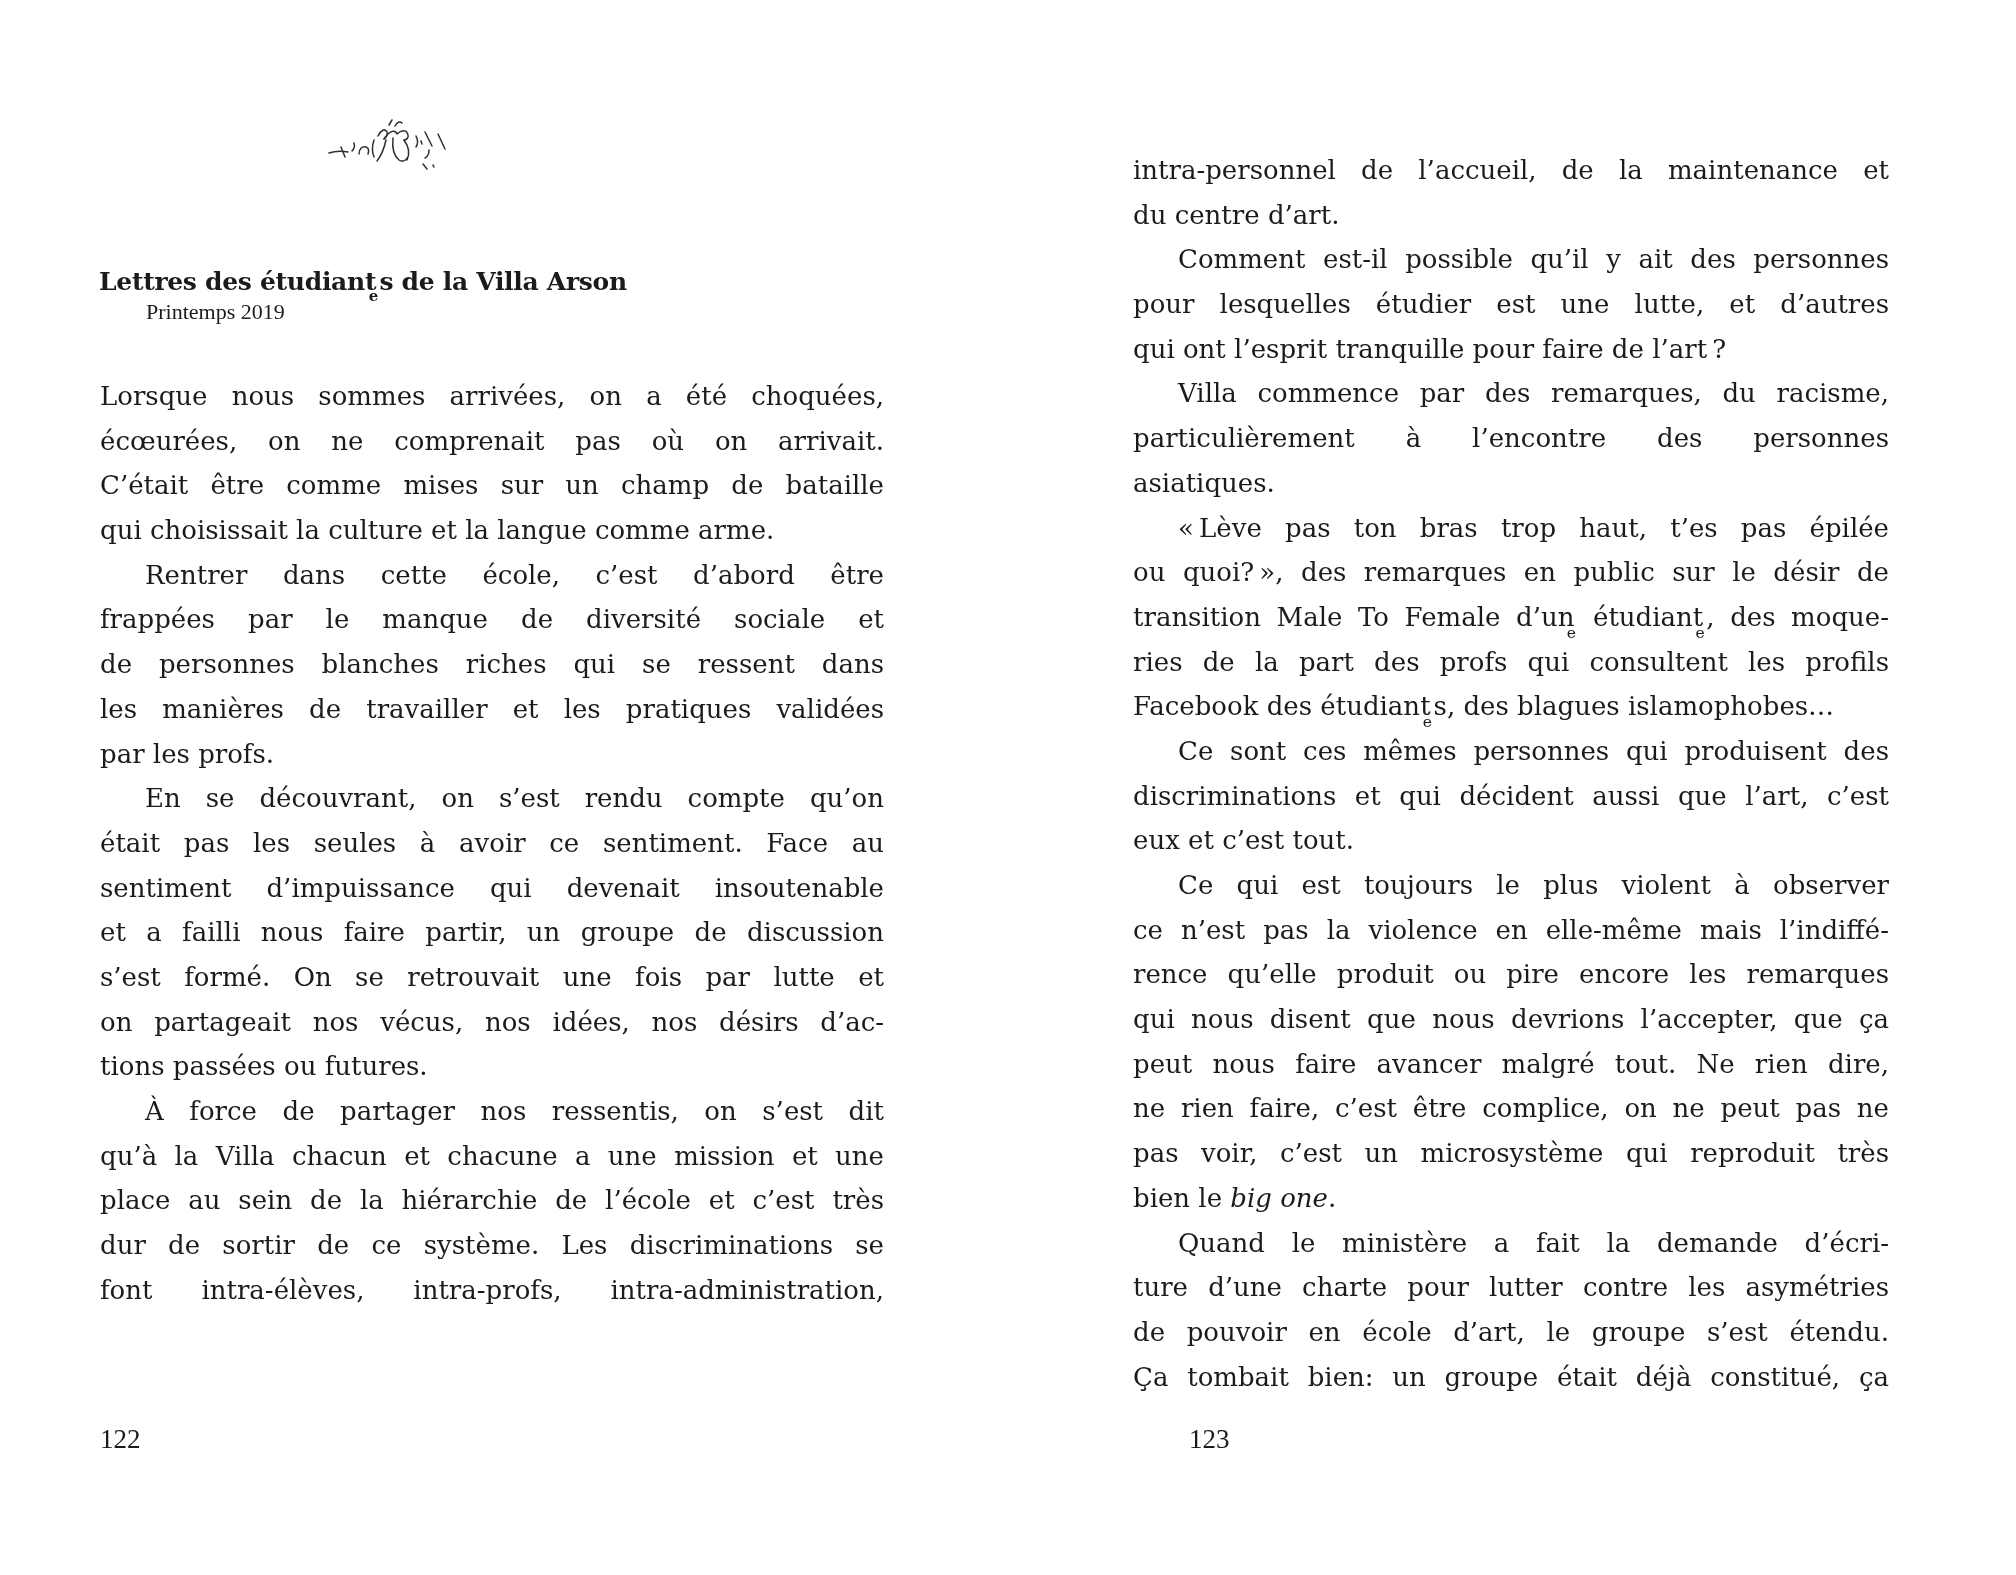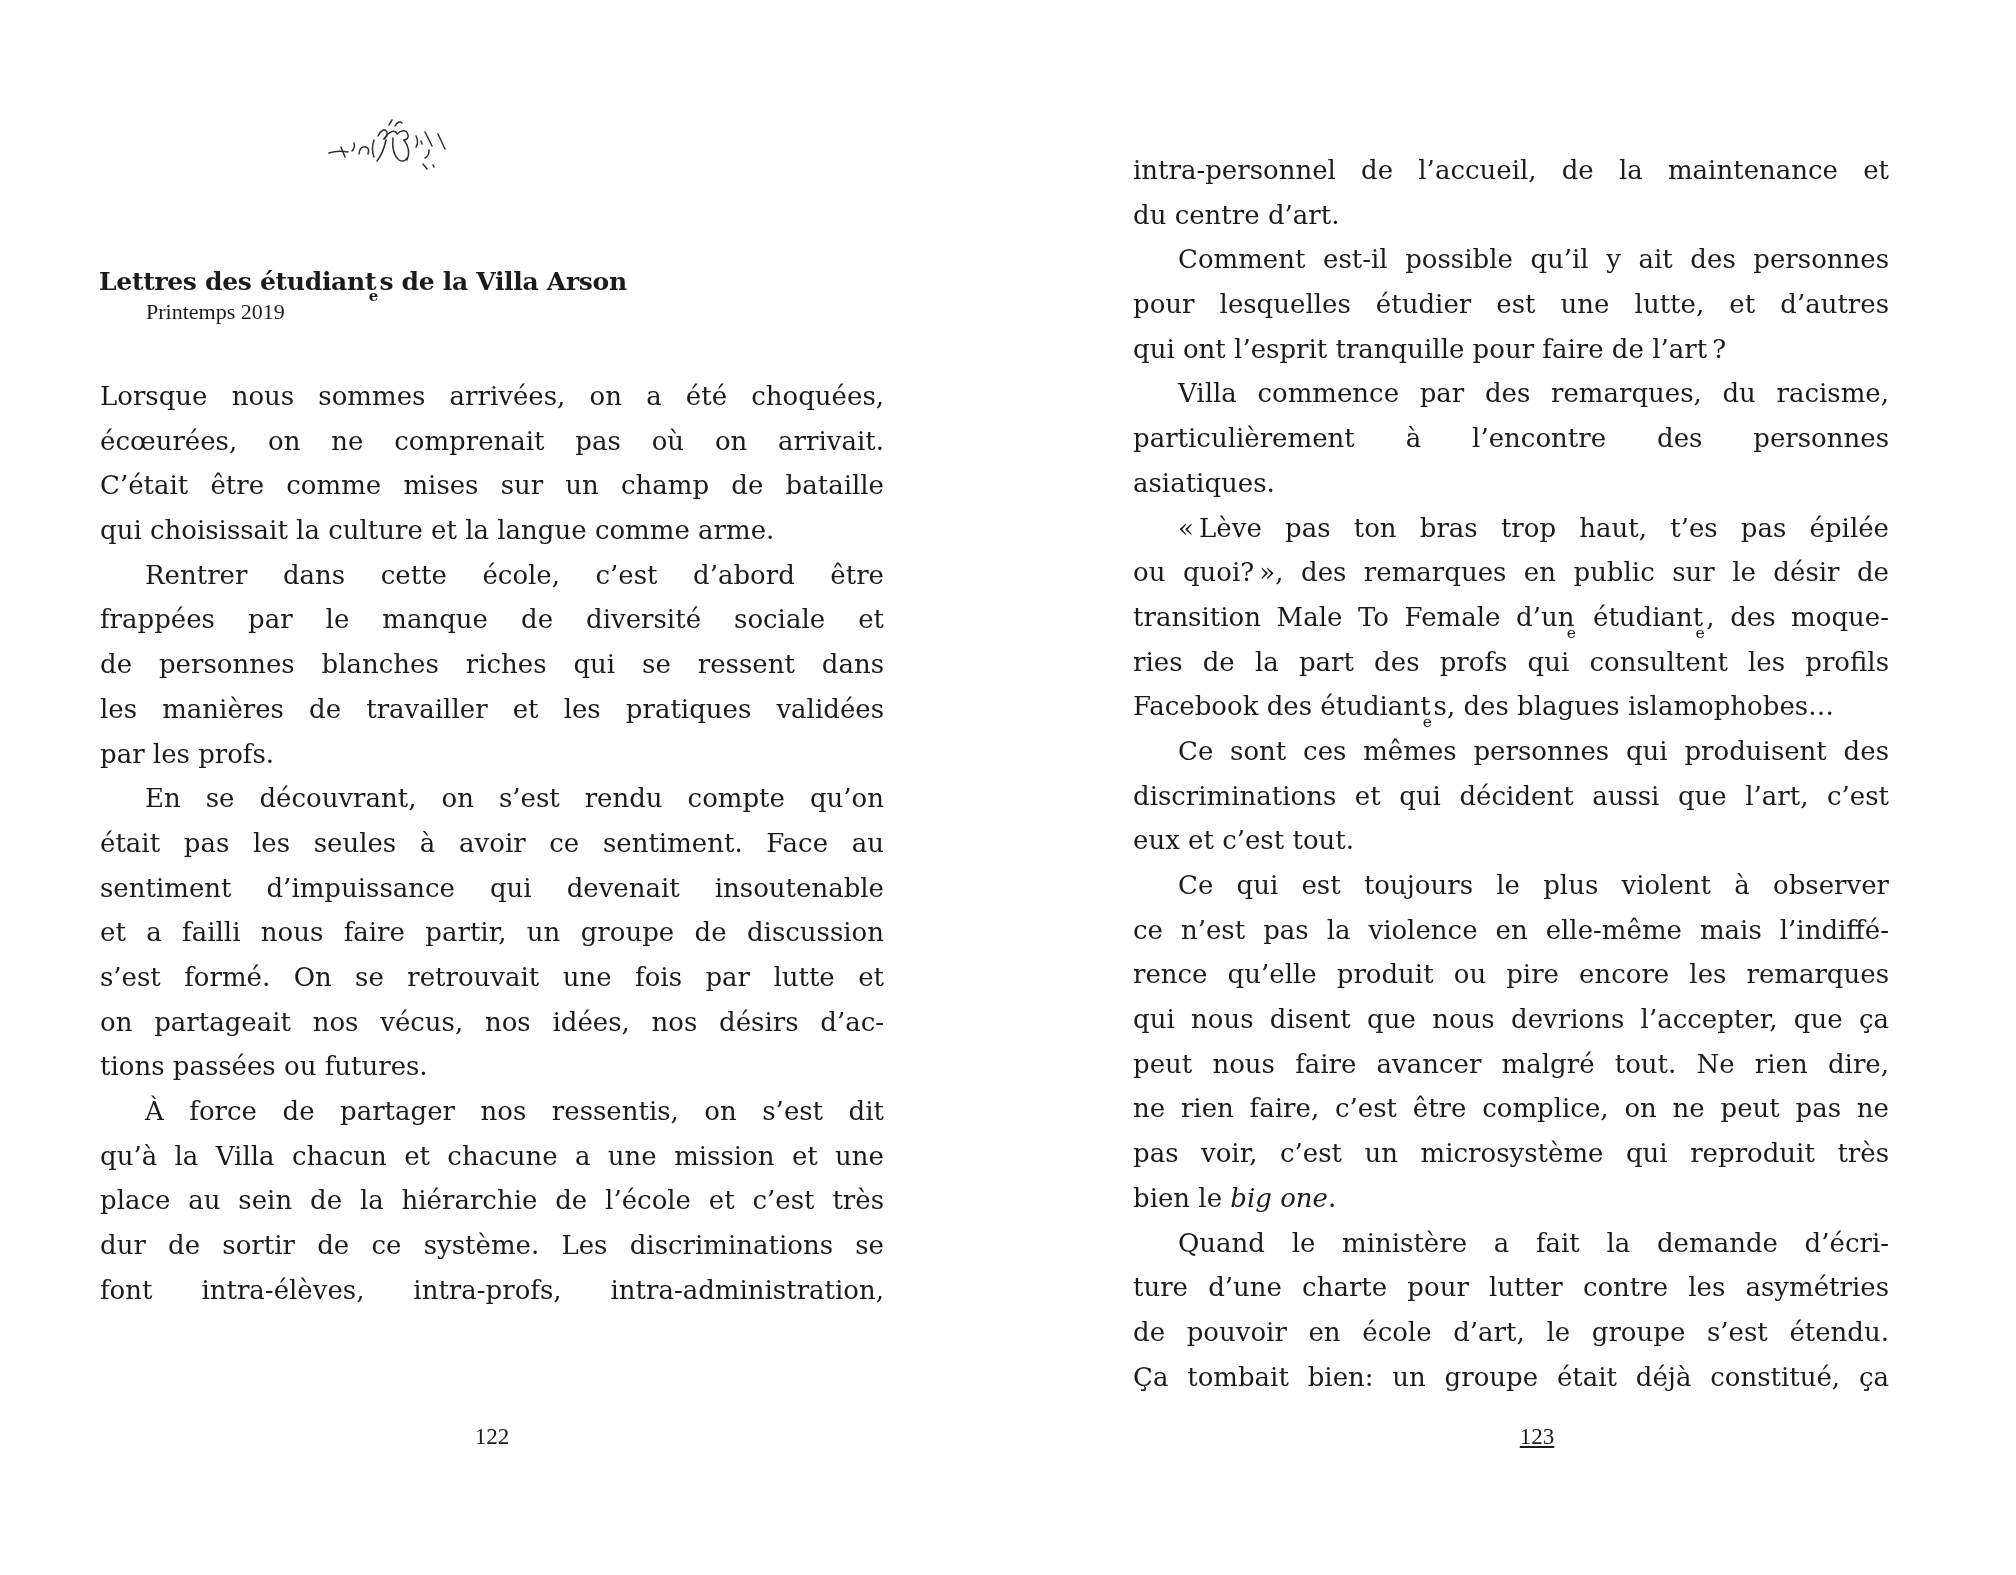--- a/index.html
+++ b/index.html
@@ -77,27 +77,26 @@
     font-size: 0.6em;
     line-height: 0;
     vertical-align: -0.78em;
     margin-left: -0.5em;
     margin-right: 0.1em;
     display: inline-block;
   }
   .page-number {
     position: absolute;
     top: 1424px;
-    font-size: 23px;
+    font-size: 27px;
     font-family: "Liberation Serif", serif;
-    text-align: center;
     font-variant-numeric: oldstyle-nums;
   }
   .page-number.left  { left: 100px;  width: 784px; }
-  .page-number.right { left: 1159px; width: 756px; text-decoration: underline; }
+  .page-number.right { left: 1189px; width: 756px; }
 </style>
 </head>
 <body>
 
 <div class="spread">
 
   <section>
 
     <svg class="ornament" viewBox="0 0 132 62" width="132" height="62" aria-hidden="true">
       <g fill="none" stroke="#2e2e2e" stroke-width="1.5" stroke-linecap="round" stroke-linejoin="round">

